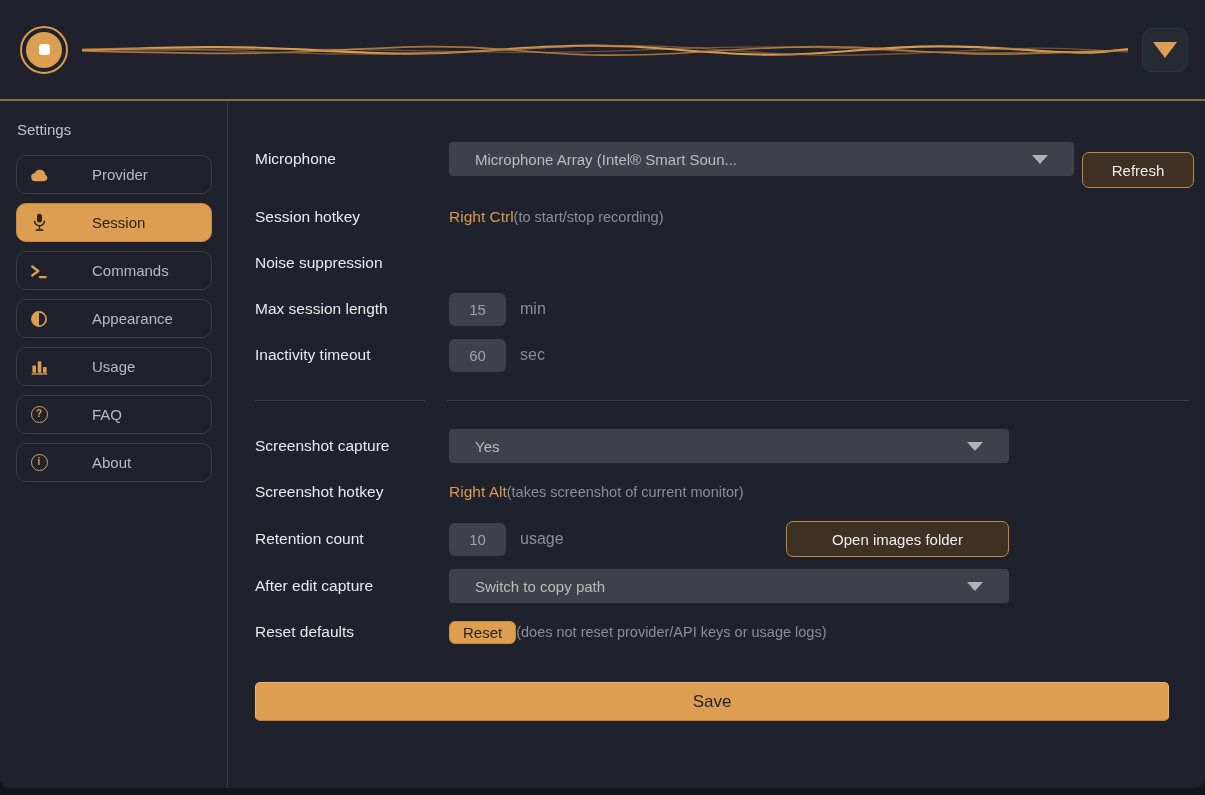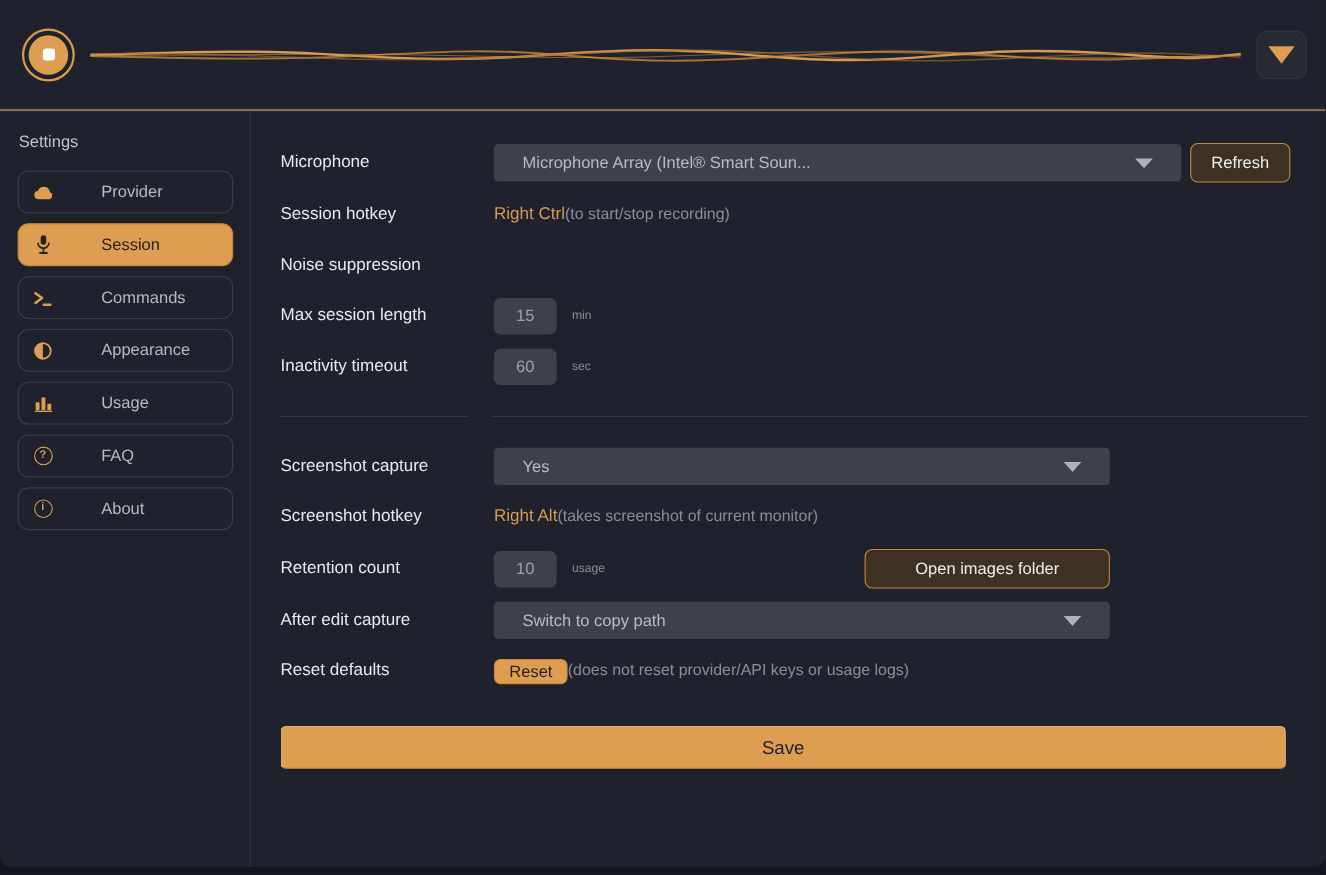--- a/index.html
+++ b/index.html
@@ -49,26 +49,26 @@
   .select { background:#3e4149; border-radius:4px; height:34px; display:flex;
             align-items:center; padding:0 26px; color:#b9bcc2; font-size:15px;
             cursor:pointer; }
   .select .caret { margin-left:auto; width:0; height:0; border-left:8px solid transparent;
                    border-right:8px solid transparent; border-top:9px solid #aeb2b9; }
   .w625 { width:625px; } .w268 { width:268px; } .w560 { width:560px; }
 
   .btn-outline { height:36px; background:#3c3122; border:1px solid #c8873e; border-radius:7px;
                  color:#eceef0; font-size:15px; padding:0 16px; cursor:pointer;
                  font-family:inherit; }
-  .refresh { width:91px; margin-left:8px; }
+  .refresh { width:112px; margin-left:8px;margin-top:22px; }
   .open-folder { width:223px; margin-left:auto; }
 
   .num-input { width:57px; height:33px; background:#3e4149; border:none; border-radius:6px;
                color:#9da2aa; font-size:15px; text-align:center; font-family:inherit; outline:none; }
-  .unit { color:#8a8e97; font-size:11px; margin-left:14px; }
+  .unit { color:#8a8e97; font-size:16px; margin-left:14px; }
   .hotkey { color:#d79a4e; font-size:15.5px; }
   .hint { color:#8a8e97; font-size:14.5px; }
 
   .divider-row { display:flex; margin:28px 0 28px 0; width:934px; }
   .divider-seg1 { width:171px; height:1px; background:#3a3d47; }
   .divider-gap { width:21px; }
   .divider-seg2 { flex:1; height:1px; background:#3a3d47; }
 
   .reset-btn { height:23px; background:#dd9e52; border:1px solid #c9883b; border-radius:6px;
                color:#2a2315; font-size:15px; padding:0 13px; cursor:pointer; font-family:inherit; }

